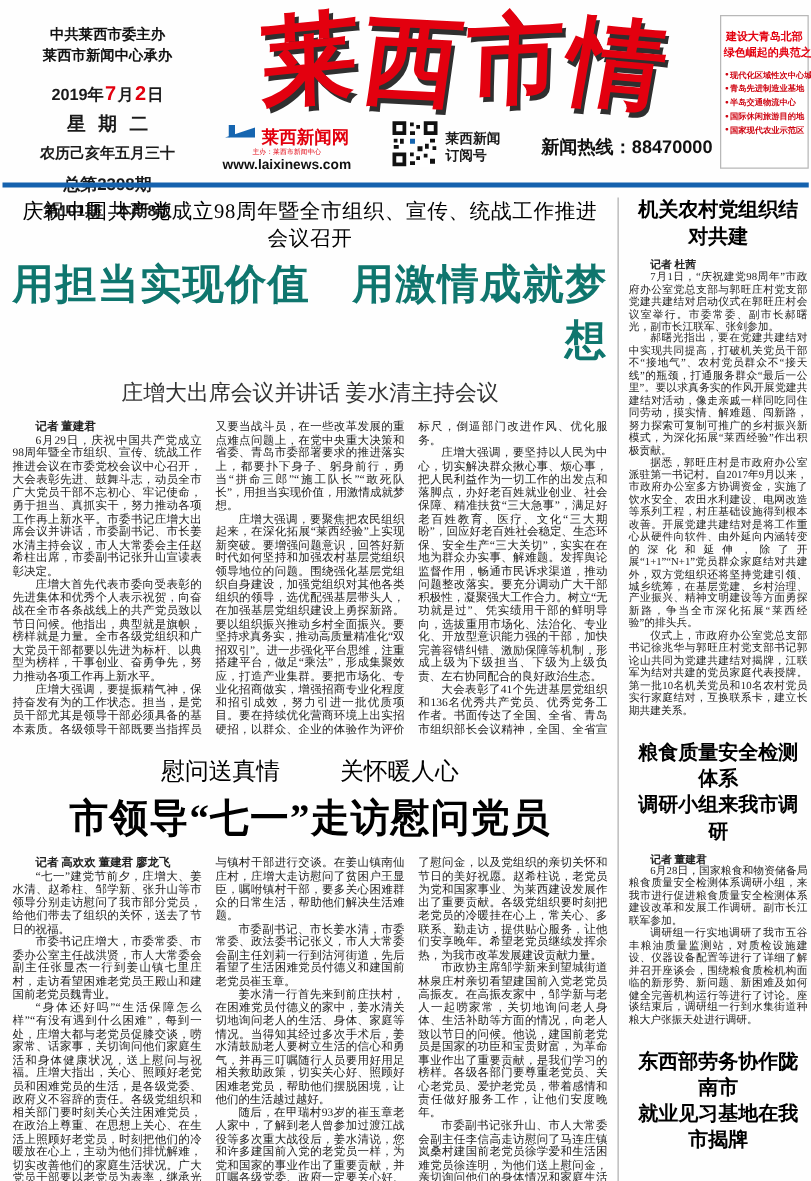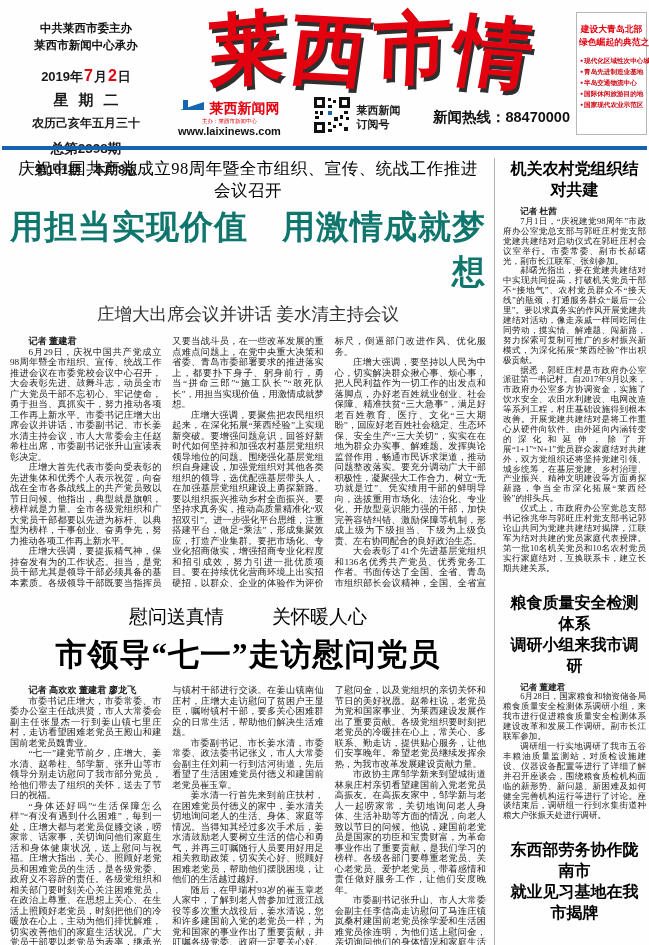--- a/index.html
+++ b/index.html
@@ -175,22 +175,22 @@
       </article>
 
       <article class="visit">
         <div class="visit-kicker">
           <span>慰问送真情</span>
           <span>关怀暖人心</span>
         </div>
         <h2 class="visit-headline" style="margin:4px 0 0;">市领导“七一”走访慰问党员</h2>
         <div class="body-cols">
           <p class="byline"><span>记者</span> <span class="rep">高欢欢 董建君 廖龙飞</span></p>
+          <p class="np">“七一”建党节前夕，庄增大、姜水清、赵希柱、邹学新、张升山等市领导分别走访慰问了我市部分党员，给他们带去了组织的关怀，送去了节日的祝福。</p>
           <p class="np">市委书记庄增大，市委常委、市委办公室主任战洪贤，市人大常委会副主任张显杰一行到姜山镇七里庄村，走访看望困难老党员王殿山和建国前老党员魏青业。</p>
-          <p class="np">“七一”建党节前夕，庄增大、姜水清、赵希柱、邹学新、张升山等市领导分别走访慰问了我市部分党员，给他们带去了组织的关怀，送去了节日的祝福。</p>
           <p class="np">“身体还好吗”“生活保障怎么样”“有没有遇到什么困难”，每到一处，庄增大都与老党员促膝交谈，唠家常、话家事，关切询问他们家庭生活和身体健康状况，送上慰问与祝福。庄增大指出，关心、照顾好老党员和困难党员的生活，是各级党委、政府义不容辞的责任。各级党组织和相关部门要时刻关心关注困难党员，在政治上尊重、在思想上关心、在生活上照顾好老党员，时刻把他们的冷暖放在心上，主动为他们排忧解难，切实改善他们的家庭生活状况。广大党员干部要以老党员为表率，继承光荣传统，坚定理想信念，弘扬优良作风，凝聚起干事创业的强大正能量，在各自岗位上积极奉献，努力把各项工作做得更好。</p>
           <p class="np">庄增大还来到姜山镇西屯村，了解精准扶贫工作成果和村庄发展情况，并就土地流转、产业发展等问题与镇村干部进行交谈。在姜山镇南仙庄村，庄增大走访慰问了贫困户王显臣，嘱咐镇村干部，要多关心困难群众的日常生活，帮助他们解决生活难题。</p>
           <p class="np">市委副书记、市长姜水清，市委常委、政法委书记张义，市人大常委会副主任刘莉一行到沽河街道，先后看望了生活困难党员付德义和建国前老党员崔玉章。</p>
           <p class="np">姜水清一行首先来到前庄扶村，在困难党员付德义的家中，姜水清关切地询问老人的生活、身体、家庭等情况。当得知其经过多次手术后，姜水清鼓励老人要树立生活的信心和勇气，并再三叮嘱随行人员要用好用足相关救助政策，切实关心好、照顾好困难老党员，帮助他们摆脱困境，让他们的生活越过越好。</p>
           <p class="np">随后，在甲瑞村93岁的崔玉章老人家中，了解到老人曾参加过渡江战役等多次重大战役后，姜水清说，您和许多建国前入党的老党员一样，为党和国家的事业作出了重要贡献，并叮嘱各级党委、政府一定要关心好、照顾好老党员的生活，主动帮助他们解决生活中的难题，让他们安享晚年。</p>
           <p class="np">市人大常委会主任赵希柱一行先后来到经济开发区前周格庄村、小裴村，分别看望慰问了建国前老党员周文峰和困难党员张文祖，为他们送去了慰问金，以及党组织的亲切关怀和节日的美好祝愿。赵希柱说，老党员为党和国家事业、为莱西建设发展作出了重要贡献。各级党组织要时刻把老党员的冷暖挂在心上，常关心、多联系、勤走访，提供贴心服务，让他们安享晚年。希望老党员继续发挥余热，为我市改革发展建设贡献力量。</p>
           <p class="np">市政协主席邹学新来到望城街道林泉庄村亲切看望建国前入党老党员高振友。在高振友家中，邹学新与老人一起唠家常，关切地询问老人身体、生活补助等方面的情况，向老人致以节日的问候。他说，建国前老党员是国家的功臣和宝贵财富，为革命事业作出了重要贡献，是我们学习的榜样。各级各部门要尊重老党员、关心老党员、爱护老党员，带着感情和责任做好服务工作，让他们安度晚年。</p>
           <p class="np">市委副书记张升山、市人大常委会副主任李信高走访慰问了马连庄镇岚桑村建国前老党员徐学爱和生活困难党员徐连明，为他们送上慰问金，亲切询问他们的身体情况和家庭生活条件，感谢他们为党和国家各项事业发展作出的积极贡献，并叮嘱他们保重身体、树立信心、克服困难、共渡难关。张升山指出，老党员们为党的事业奋斗了一辈子，在党的革命、建设和发展中作出了重要贡献，各级各相关部门要真情关怀老党员、生活困难党员，为他们办实事、解难题、谋福祉，让他们真切感受到党组织的关怀和温暖。</p>
         </div>
       </article>

